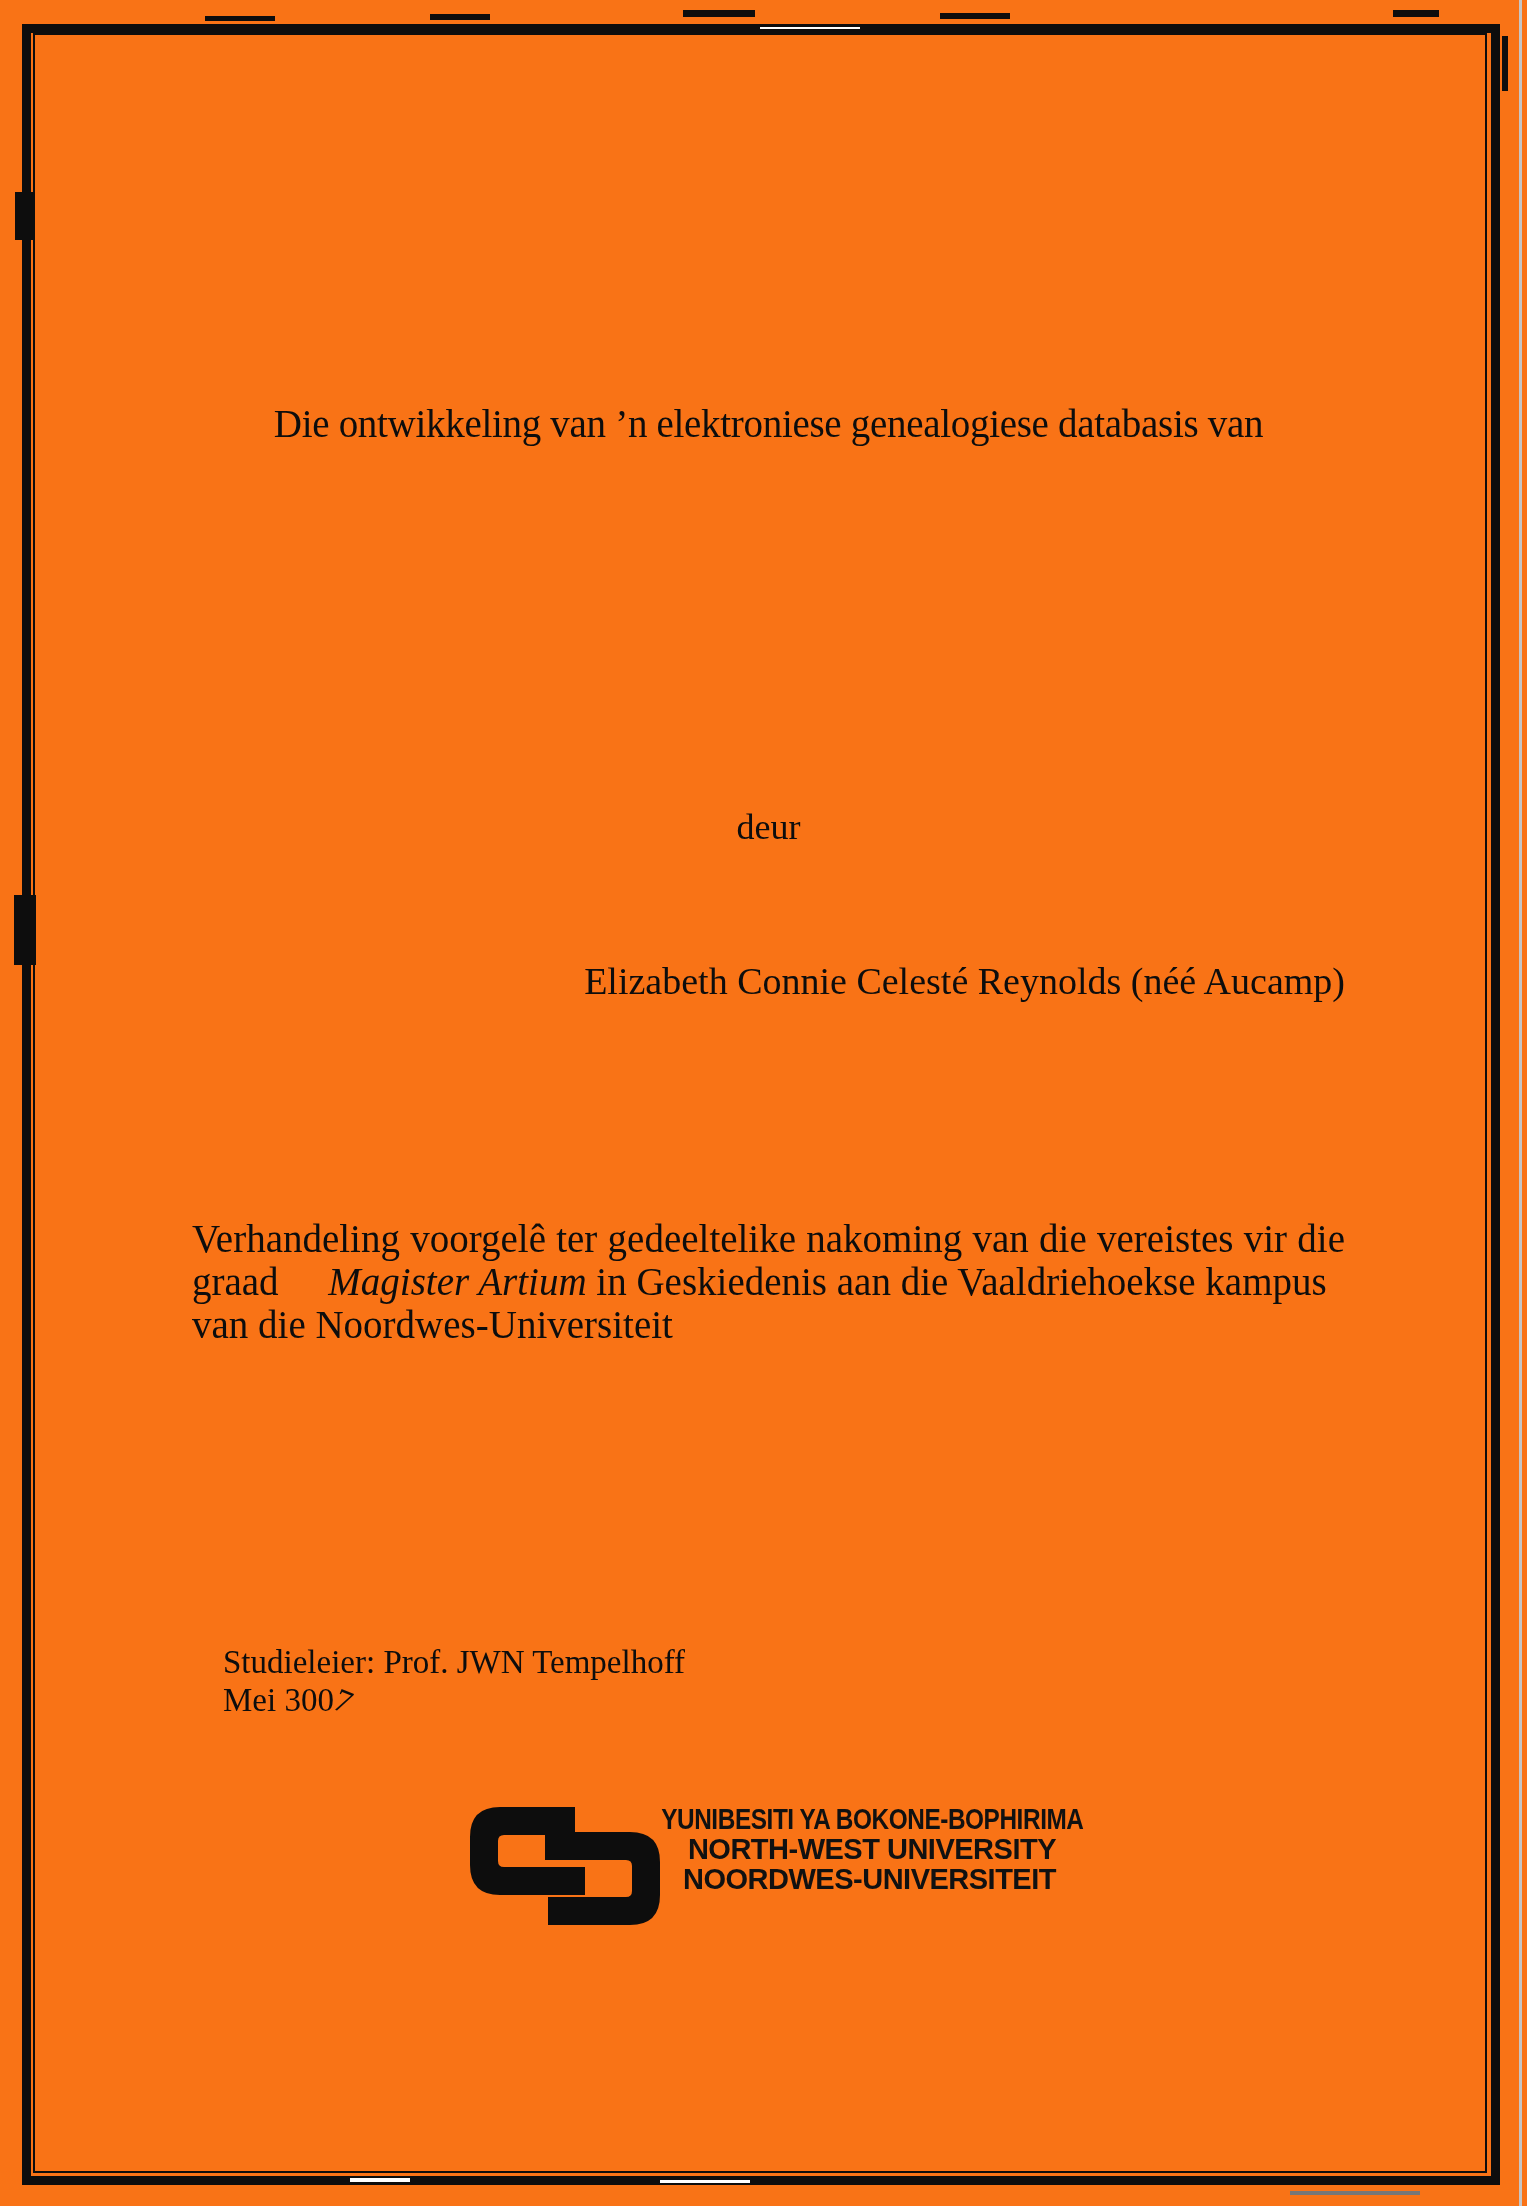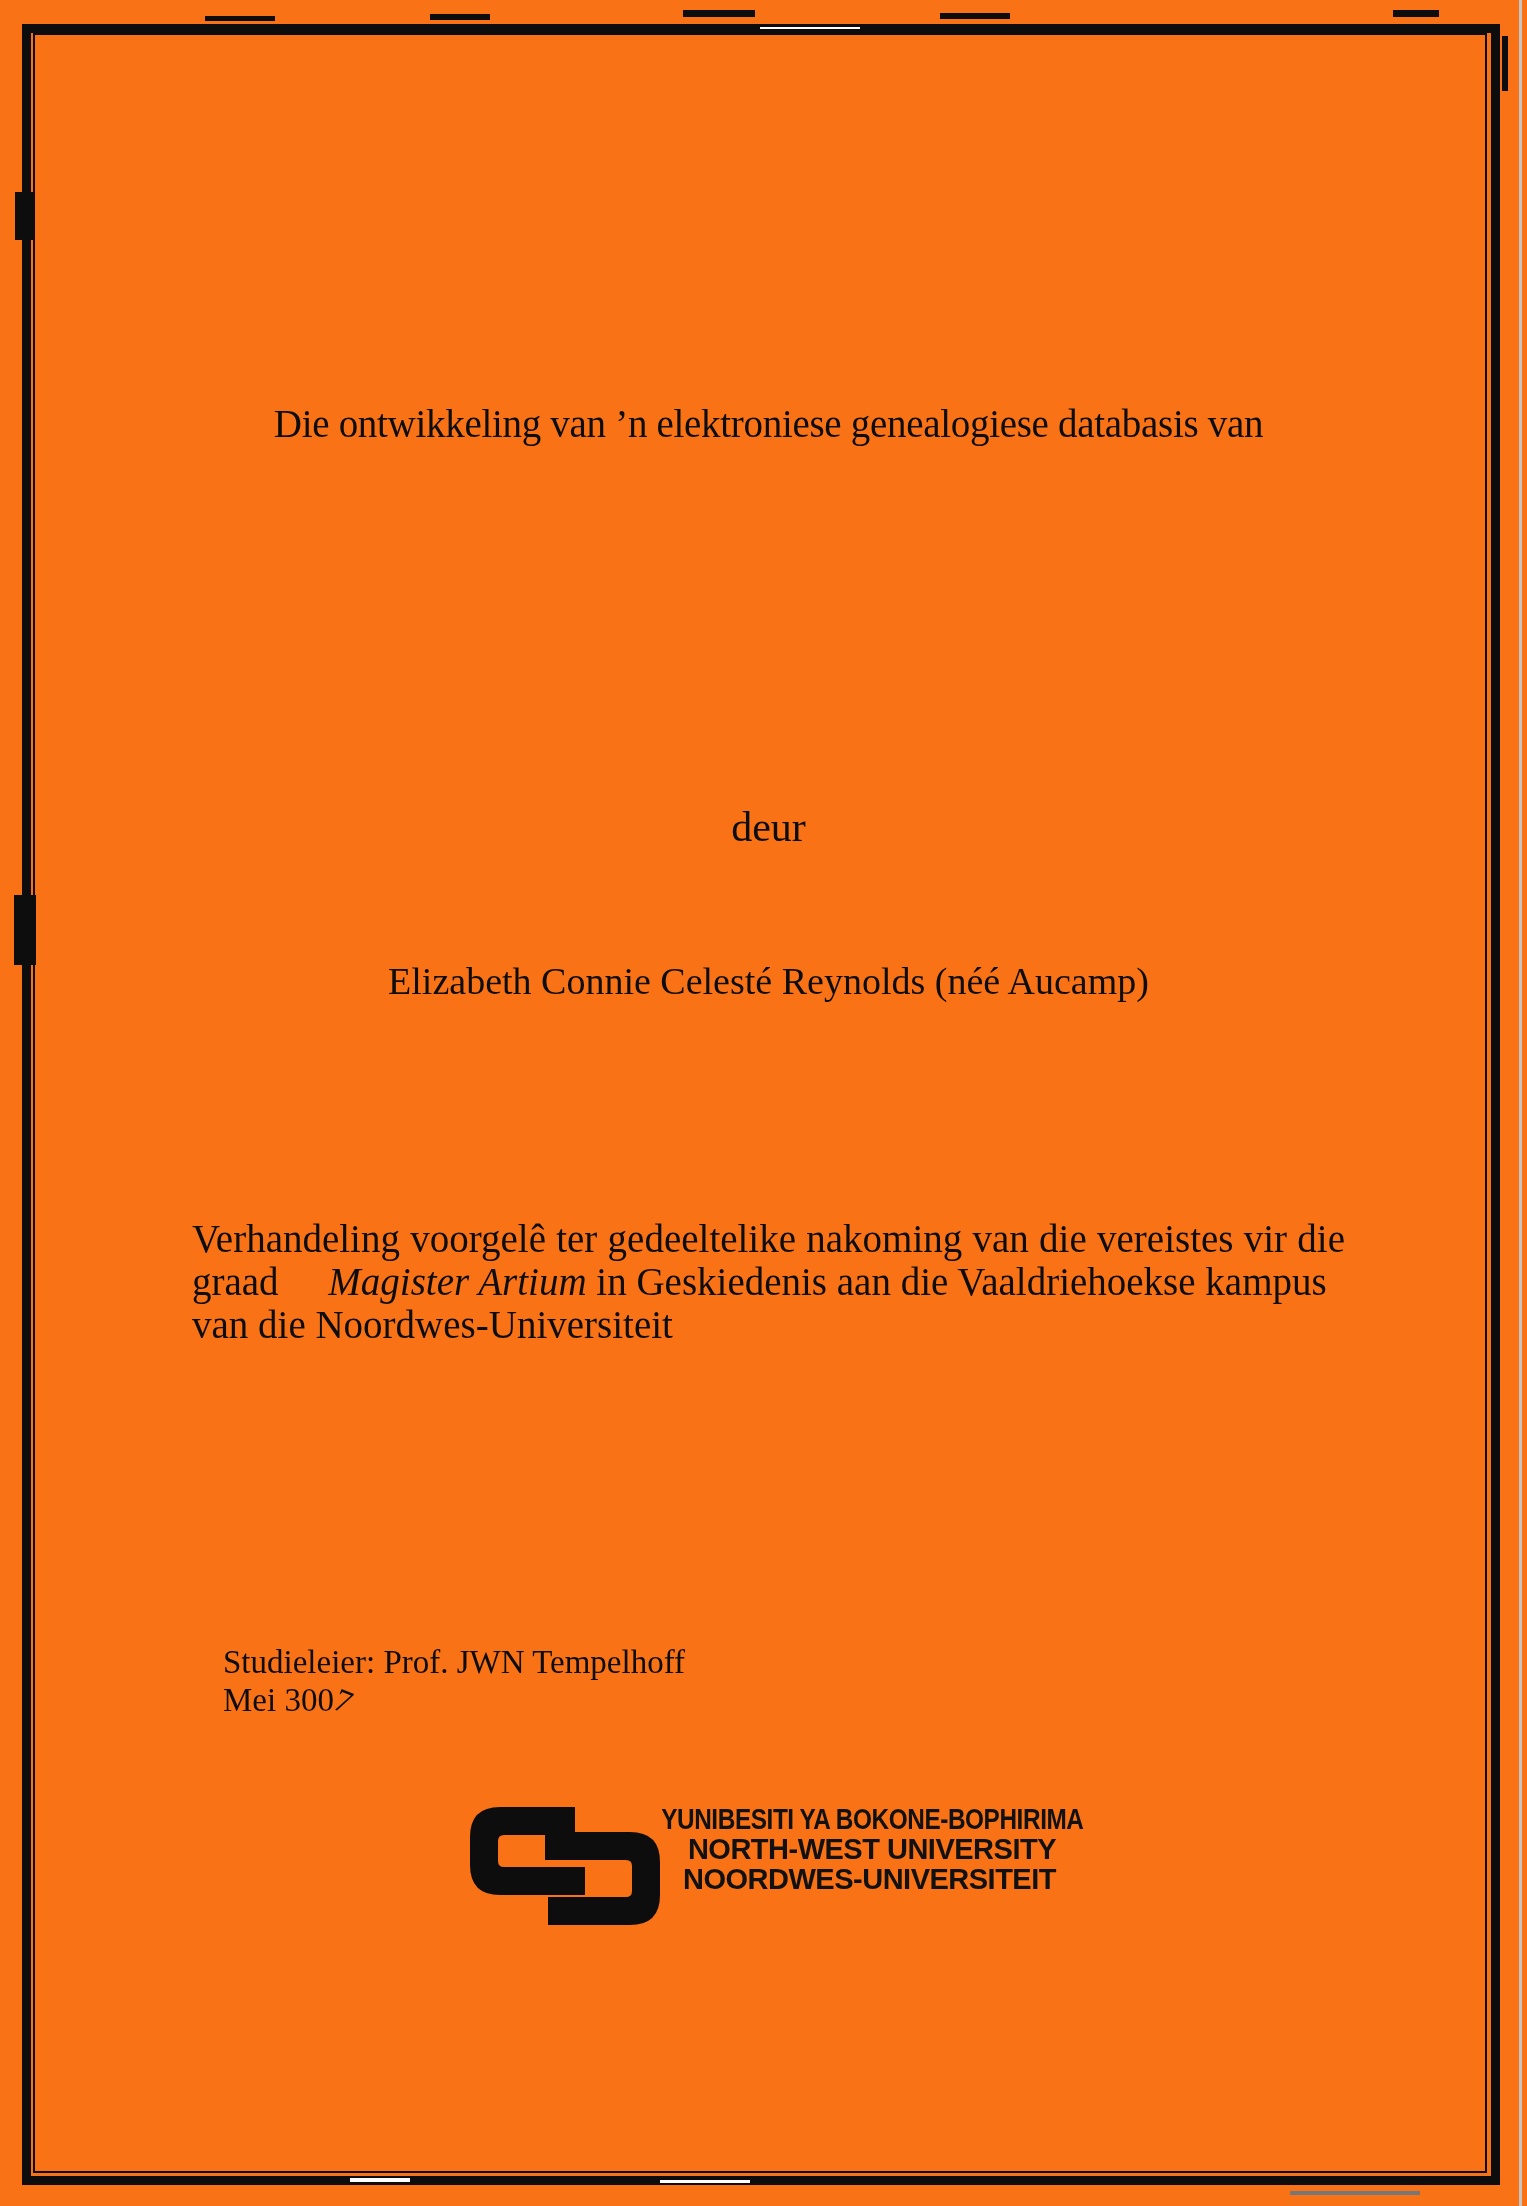--- a/index.html
+++ b/index.html
@@ -37,22 +37,22 @@
   .a-edge-right { left:1519px; top:0; width:3px; height:2206px; background:#c6c6c6; }
   .a-bot-dash   { left:1290px; top:2191px; width:130px; height:4px; background:#777; }
   .a-white1 { left:350px; top:2178px; width:60px;  height:4px; background:#ffffff; }
   .a-white2 { left:660px; top:2180px; width:90px;  height:3px; background:#ffffff; }
   .a-white3 { left:760px; top:27px;  width:100px; height:2px; background:#ffffff; }
   
   .col { position:absolute; left:192px; width:1153px; }
   .title-block { top:386px; text-align:center; }
   .title-line { line-height:76px; font-size:39px; white-space:nowrap; }
   .title-line.first { letter-spacing:-0.3px; }
-  .byline { top:807px; text-align:center; font-size:42px; line-height:40px; }
-  .author { top:959px; text-align:center; font-size:38px; line-height:44px; }
+  .byline { top:807px; text-align:center; font-size:36px; line-height:40px; }
+  .author { top:959px; text-align:right; font-size:38px; line-height:44px; }
   .statement { top:1217px; font-size:39px; line-height:43px; }
   .statement .justified { text-align:justify; text-align-last:justify; }
   .statement .ital { font-style:italic;margin-left:40px; }
   .supervisor-block { top:1643px; font-size:33px; line-height:38px;margin-left:31px; }
   .glitch-seven { display:inline-block; transform:rotate(22deg) translateY(1px); transform-origin:50% 60%; }
   
   .logo-mark { position:absolute; left:460px; top:1800px; width:200px; height:125px; }
   .logo-mark svg { display:block; width:200px; height:125px; }
   .logo-text {
     position:absolute; left:586px; top:1804px; width:470px;

